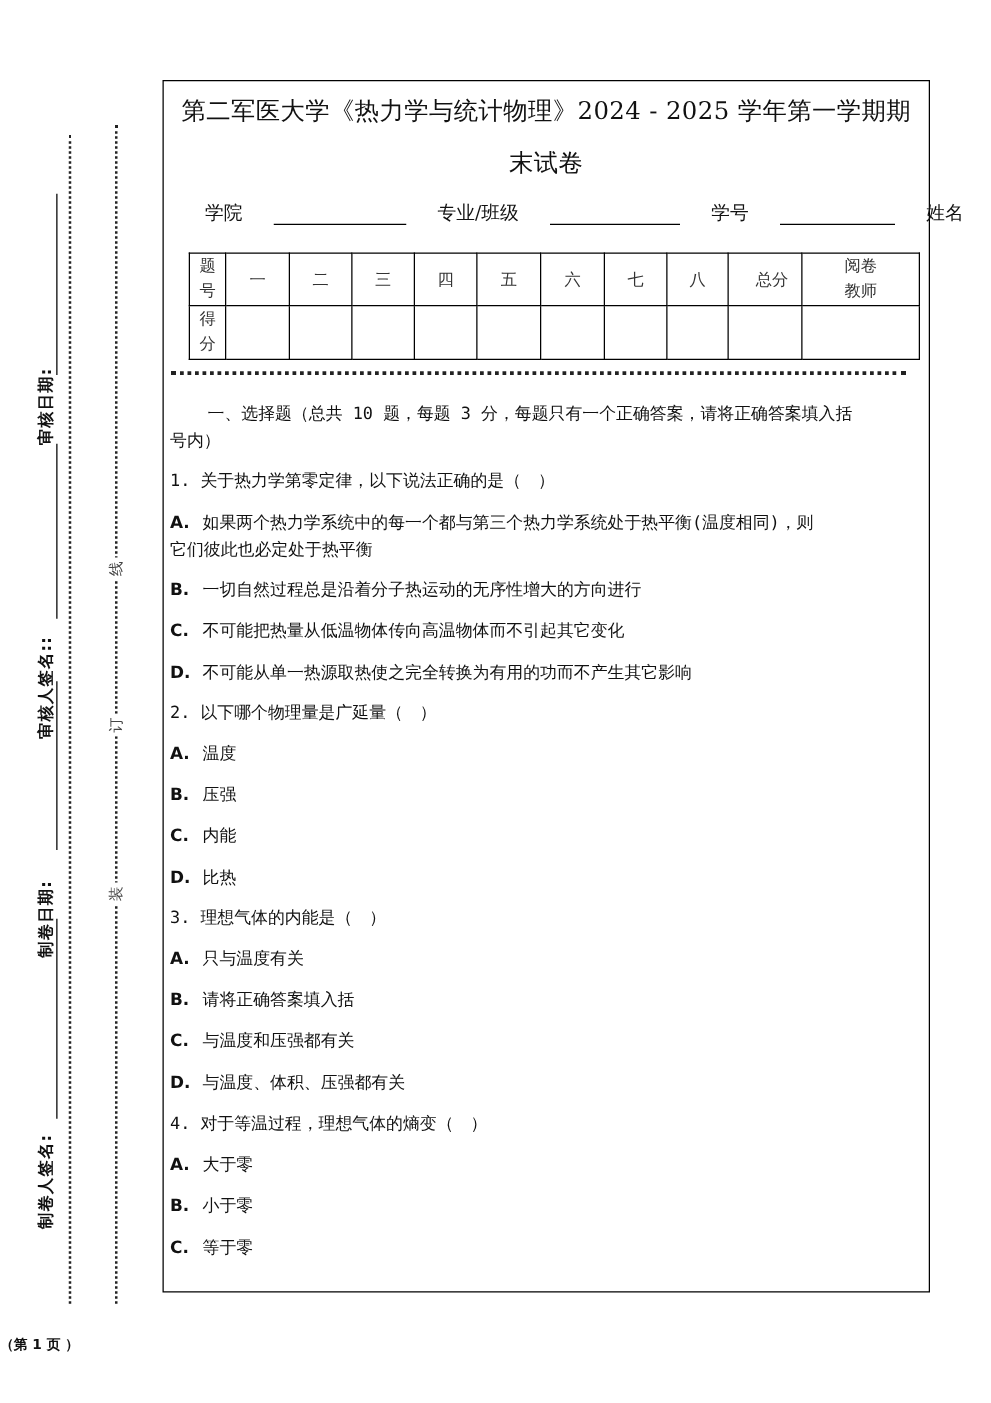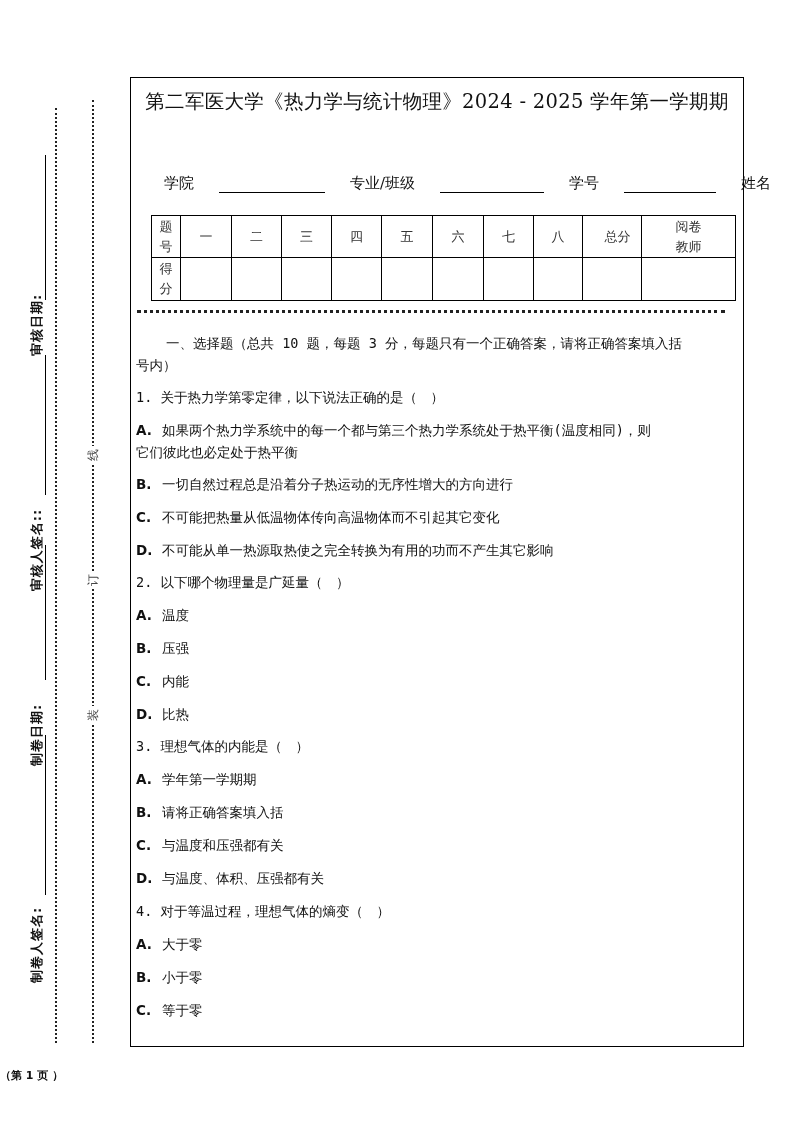--- a/index.html
+++ b/index.html
@@ -9,21 +9,21 @@
   
   .dot-v { position: absolute; width: 0; border-left: 2px dotted #222; }
   .solid-v { position: absolute; width: 0; border-left: 1px solid #000; }
   .margin-label { position: absolute; left: 37px; transform: translate(-50%, -50%) rotate(-90deg);
                   white-space: nowrap; font-family: "DejaVu Sans", sans-serif; font-weight: bold;
                   font-size: 13px; letter-spacing: 1px; }
   .margin-mark { position: absolute; left: 93px; transform: translate(-50%, -50%) rotate(-90deg);
                  background: #fff; padding: 0 3px; font-size: 12px; color: #444; line-height: 14px; }
 
   
-  .frame { position: absolute; left: 130px; top: 77px; width: 614px; height: 970px;
+  .frame { position: absolute; left: 130px; top: 64px; width: 614px; height: 970px;
            border: 1px solid #000; box-sizing: border-box; }
 
   .title { position: absolute; left: 0; width: 100%; text-align: center; font-size: 19.5px;
            letter-spacing: 0.3px; white-space: nowrap; }
   .title.l1 { top: 10px; }
   .title.l2 { top: 52px; }
 
   .info-row { position: absolute; left: 33px; top: 96px; font-size: 15px; display: flex; align-items: flex-end; gap: 24px; }
   .info-row .lbl { white-space: nowrap; }
   .info-row .blank { display: inline-block; border-bottom: 1px solid #000; height: 12px; margin: 0 1px; }
@@ -62,20 +62,21 @@
   <div class="dot-v" style="left:55px; top:108px; height:935px;"></div>
   <div class="dot-v" style="left:92px; top:100px; height:943px;"></div>
 
   <div class="margin-mark" style="top:455px;">线</div>
   <div class="margin-mark" style="top:580px;">订</div>
   <div class="margin-mark" style="top:715px;">装</div>
 </div>
 
 <div class="frame">
   <div class="title l1">第二军医大学《热力学与统计物理》2024 - 2025 学年第一学期期</div>
+  <div class="title l2">末试卷</div>
 
   <div class="info-row">
     <span class="lbl">学院</span>
     <span class="blank" style="width:106px;"></span>
     <span class="lbl">专业/班级</span>
     <span class="blank" style="width:104px;"></span>
     <span class="lbl">学号</span>
     <span class="blank" style="width:92px;"></span>
     <span class="lbl">姓名</span>
     <span class="blank" style="width:106px;"></span>
@@ -151,21 +152,21 @@
     </div>
     <div class="line" style="top:595px;">
       <span class="opt-key">C.</span><span>内能</span>
     </div>
     <div class="line" style="top:628px;">
       <span class="opt-key">D.</span><span>比热</span>
     </div>
 
     <div class="line" style="top:660px;">3. 理想气体的内能是（　）</div>
     <div class="line" style="top:693px;">
-      <span class="opt-key">A.</span><span>学年第一学期期</span>
+      <span class="opt-key">A.</span><span>只与温度有关</span>
     </div>
     <div class="line" style="top:726px;">
       <span class="opt-key">B.</span><span>请将正确答案填入括</span>
     </div>
     <div class="line" style="top:759px;">
       <span class="opt-key">C.</span><span>与温度和压强都有关</span>
     </div>
     <div class="line" style="top:792px;">
       <span class="opt-key">D.</span><span>与温度、体积、压强都有关</span>
     </div>

